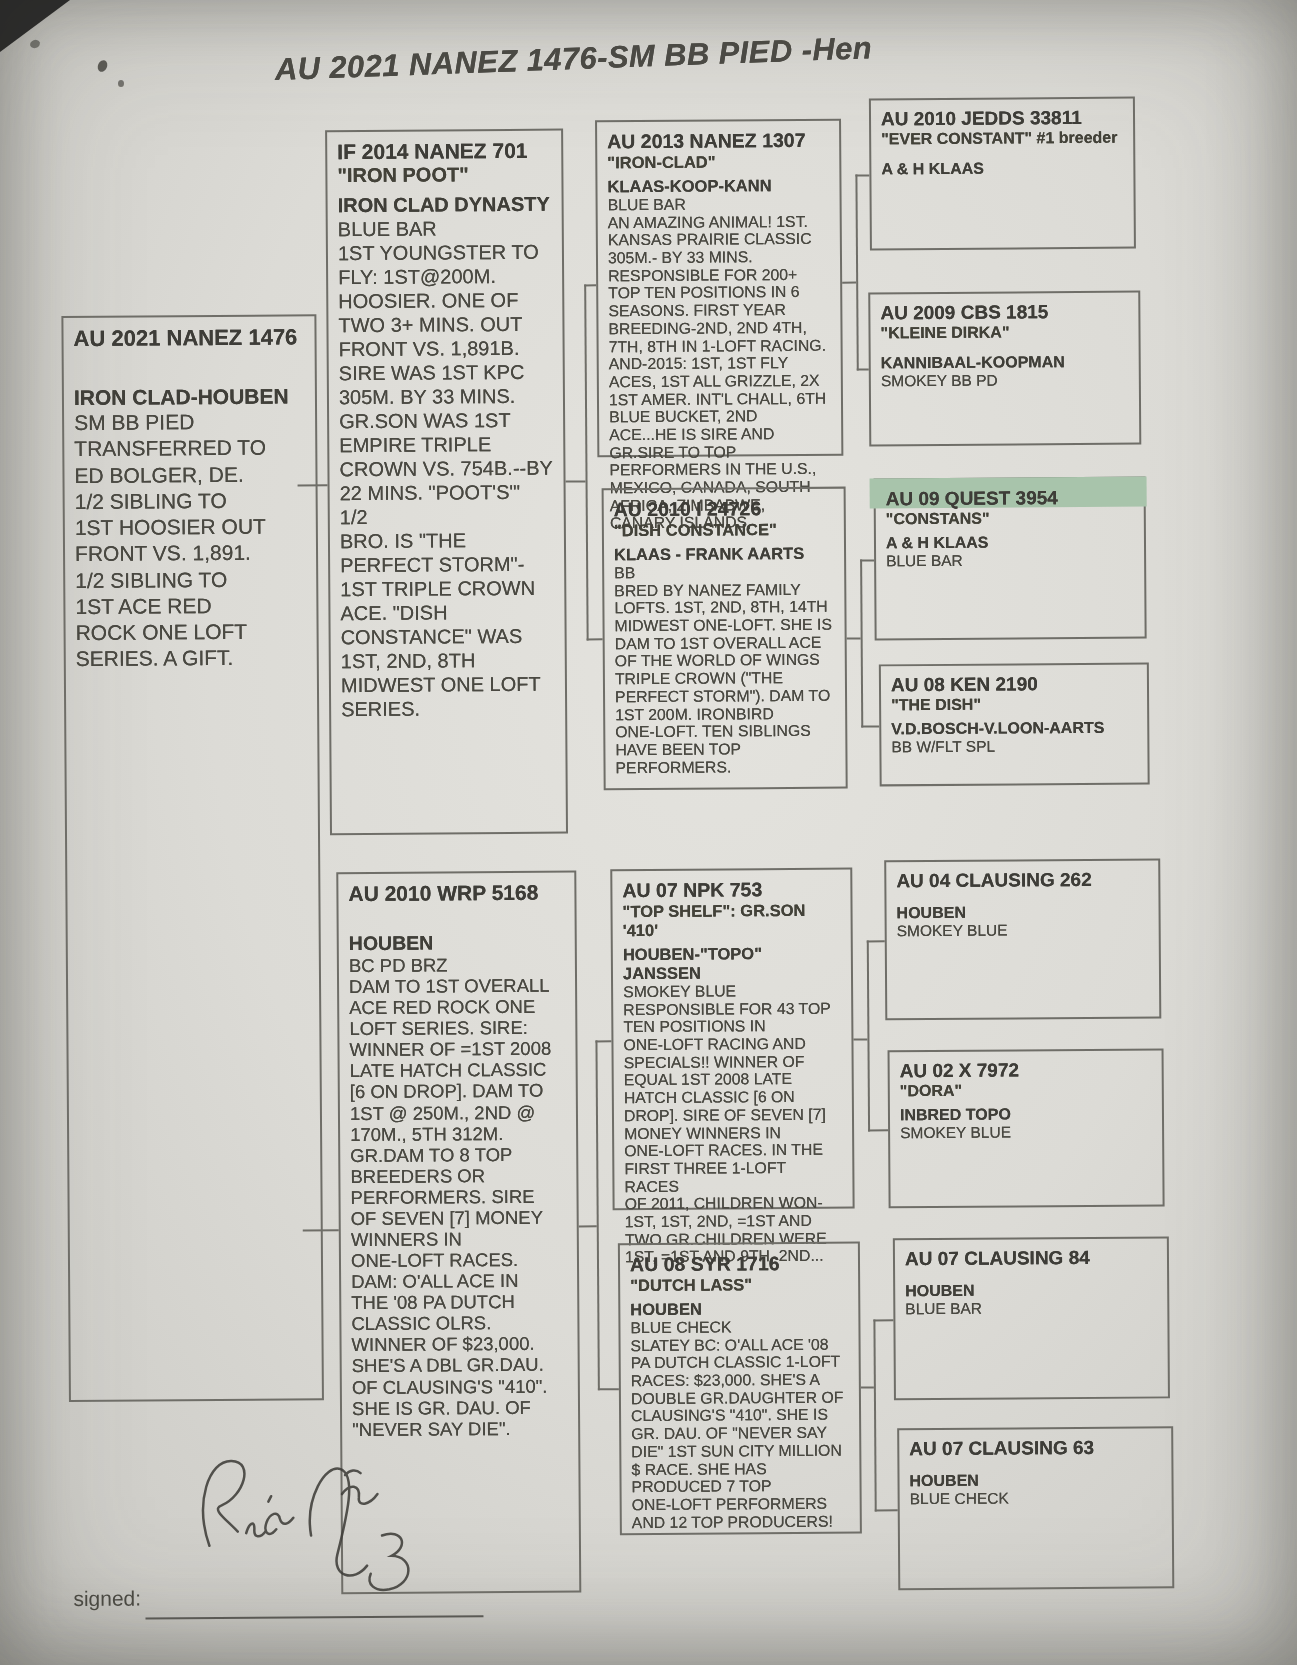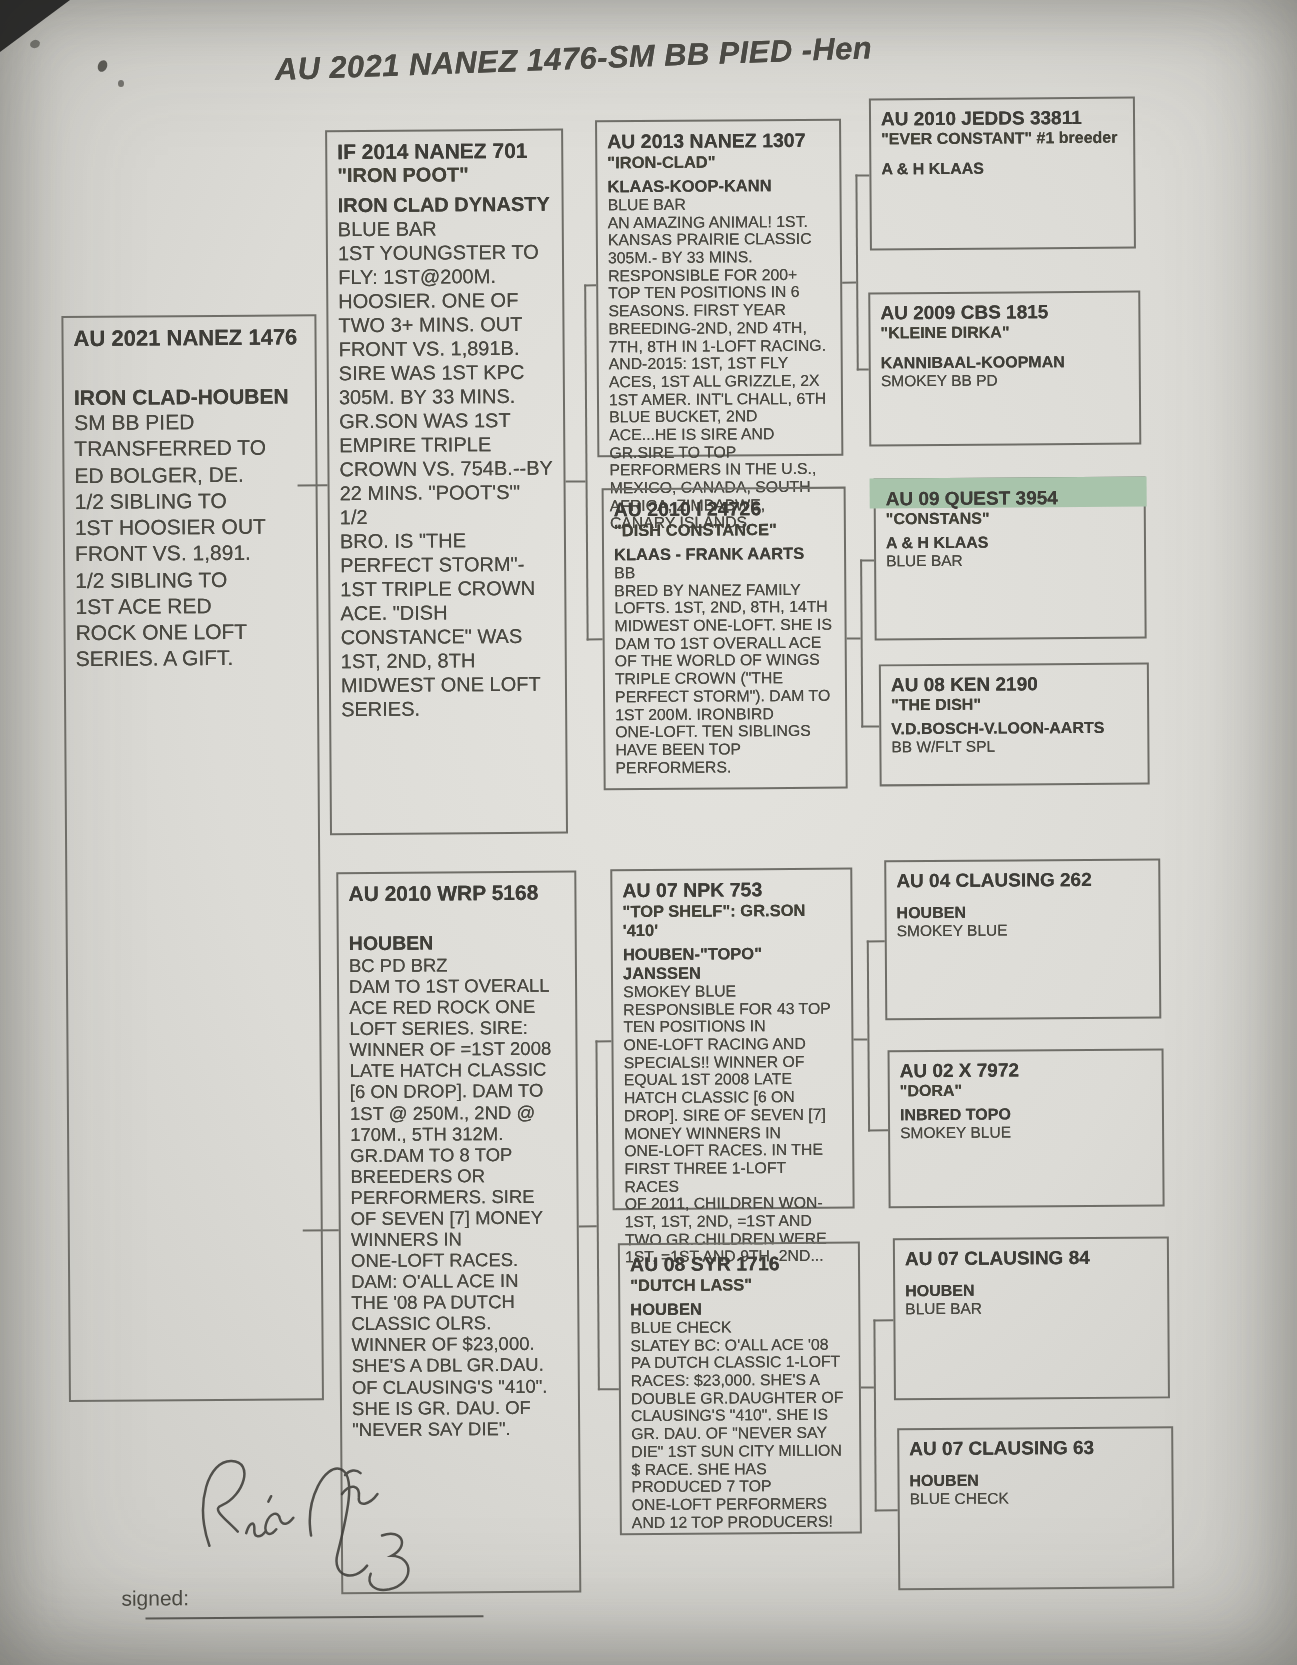--- a/index.html
+++ b/index.html
@@ -51,21 +51,21 @@
   .g4 .bname{font-size:16px;}
   .g4 .bstrain{font-size:16px;margin-top:12px;}
   .g4 .bbody{font-size:15.5px;line-height:1.15;}
 
   .hl,.vl{position:absolute;background:#6f6e68;}
   .hl{height:2px;}
   .vl{width:2px;}
 
   .hiband{position:absolute;left:-6px;right:-3px;top:-2px;height:30px;background:#a8c4ab;}
 
-  .signed{position:absolute;left:68px;top:1583px;font-size:21px;color:#4a4942;margin-left:48px;}
+  .signed{position:absolute;left:68px;top:1583px;font-size:21px;color:#4a4942;}
   .sigline{position:absolute;left:140px;top:1614px;width:338px;height:2px;background:#5a5954;}
   .signature{position:absolute;left:172px;top:1420px;width:250px;height:195px;transform:rotate(-3deg);}
 
   .corner-mark{position:absolute;left:0;top:0;width:70px;height:52px;
     background:#21211f;clip-path:polygon(0 0,100% 0,0 100%);opacity:.92;}
   .speck{position:absolute;background:#35342f;border-radius:50%;}
 </style>
 </head>
 <body>
 

